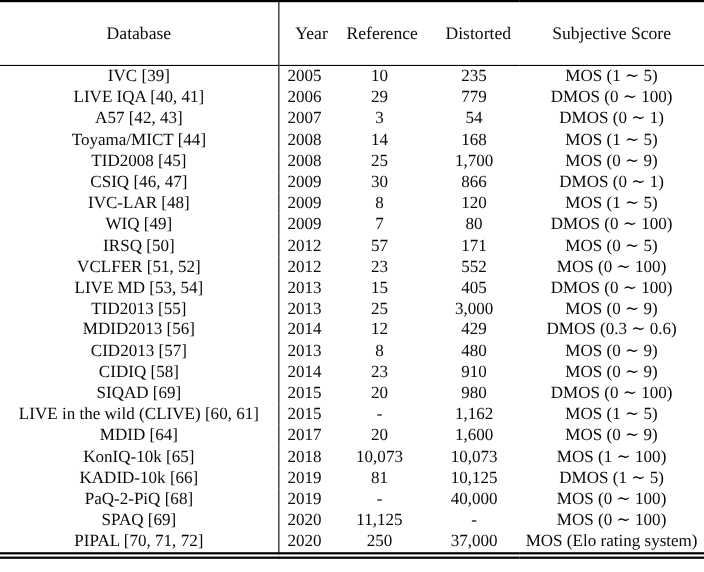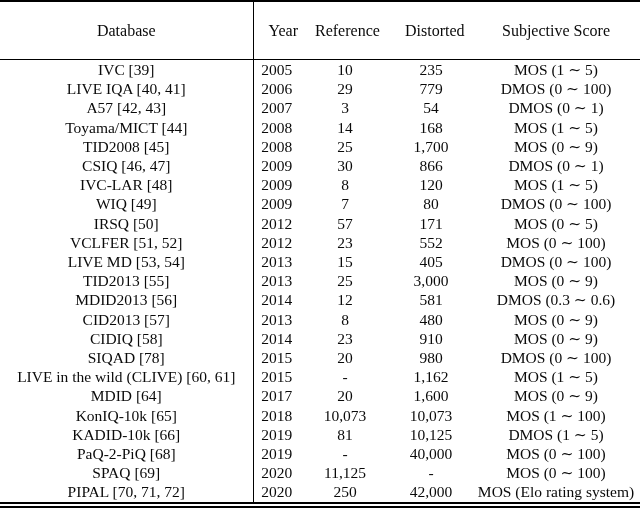--- a/index.html
+++ b/index.html
@@ -156,39 +156,39 @@
         <td>TID2013 [55]</td>
         <td class="vbar">2013</td>
         <td>25</td>
         <td>3,000</td>
         <td>MOS (0 ∼ 9)</td>
       </tr>
       <tr>
         <td>MDID2013 [56]</td>
         <td class="vbar">2014</td>
         <td>12</td>
-        <td>581</td>
+        <td>429</td>
         <td>DMOS (0.3 ∼ 0.6)</td>
       </tr>
       <tr>
         <td>CID2013 [57]</td>
         <td class="vbar">2013</td>
         <td>8</td>
         <td>480</td>
         <td>MOS (0 ∼ 9)</td>
       </tr>
       <tr>
         <td>CIDIQ [58]</td>
         <td class="vbar">2014</td>
         <td>23</td>
         <td>910</td>
         <td>MOS (0 ∼ 9)</td>
       </tr>
       <tr>
-        <td>SIQAD [78]</td>
+        <td>SIQAD [69]</td>
         <td class="vbar">2015</td>
         <td>20</td>
         <td>980</td>
         <td>DMOS (0 ∼ 100)</td>
       </tr>
       <tr>
         <td>LIVE in the wild (CLIVE) [60, 61]</td>
         <td class="vbar">2015</td>
         <td>-</td>
         <td>1,162</td>
@@ -226,17 +226,17 @@
         <td>SPAQ [69]</td>
         <td class="vbar">2020</td>
         <td>11,125</td>
         <td>-</td>
         <td>MOS (0 ∼ 100)</td>
       </tr>
       <tr>
         <td>PIPAL [70, 71, 72]</td>
         <td class="vbar">2020</td>
         <td>250</td>
-        <td>42,000</td>
+        <td>37,000</td>
         <td>MOS (Elo rating system)</td>
       </tr>
     </tbody>
 </table>
 
 </body></html>

